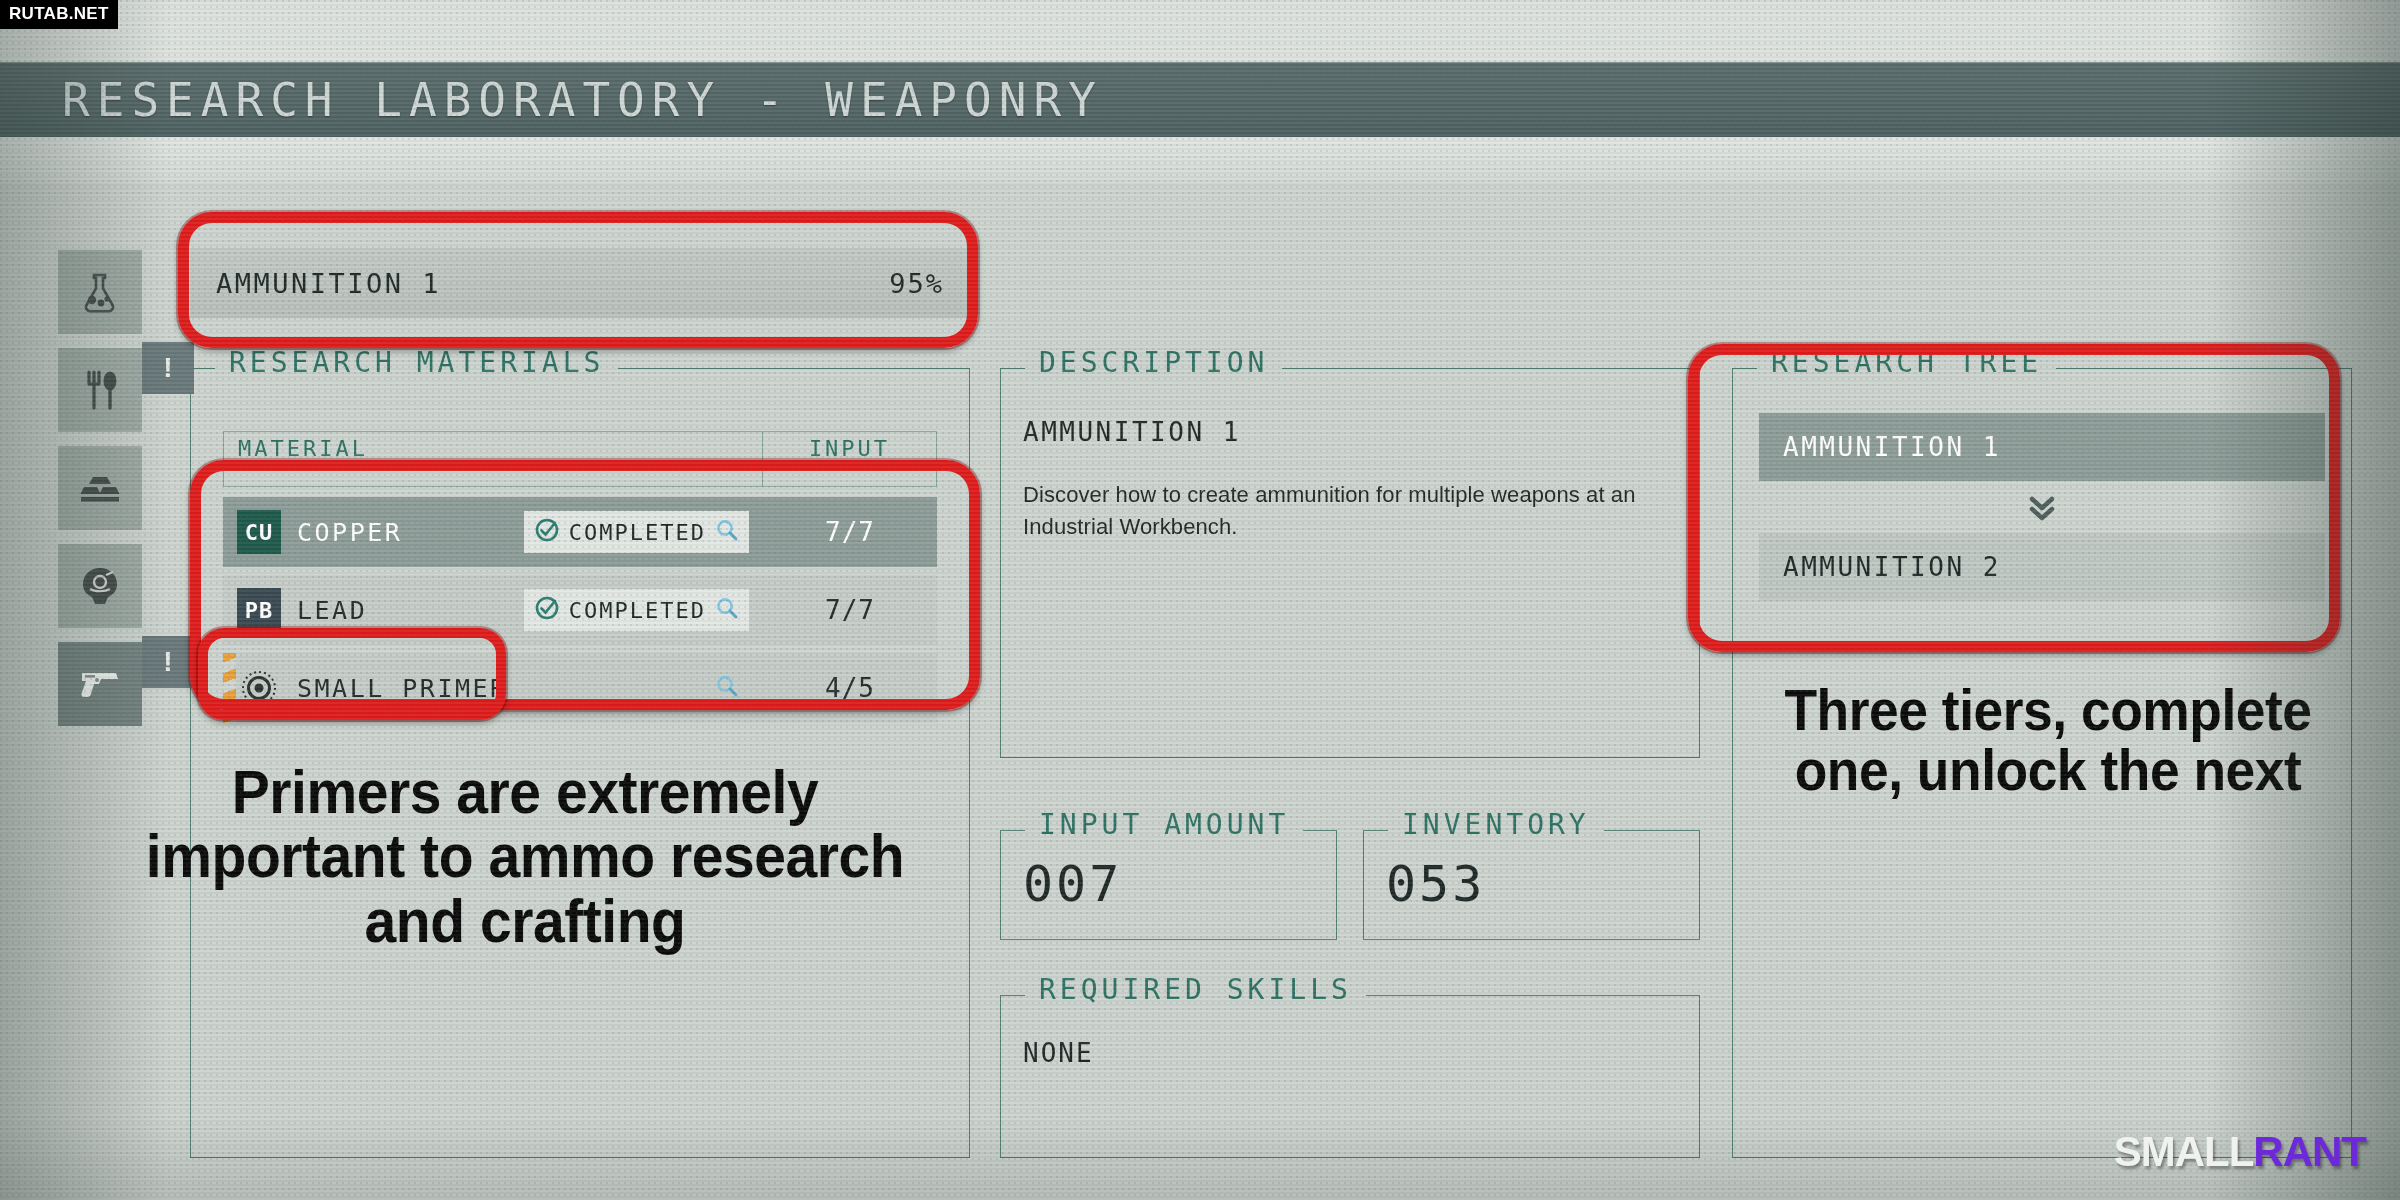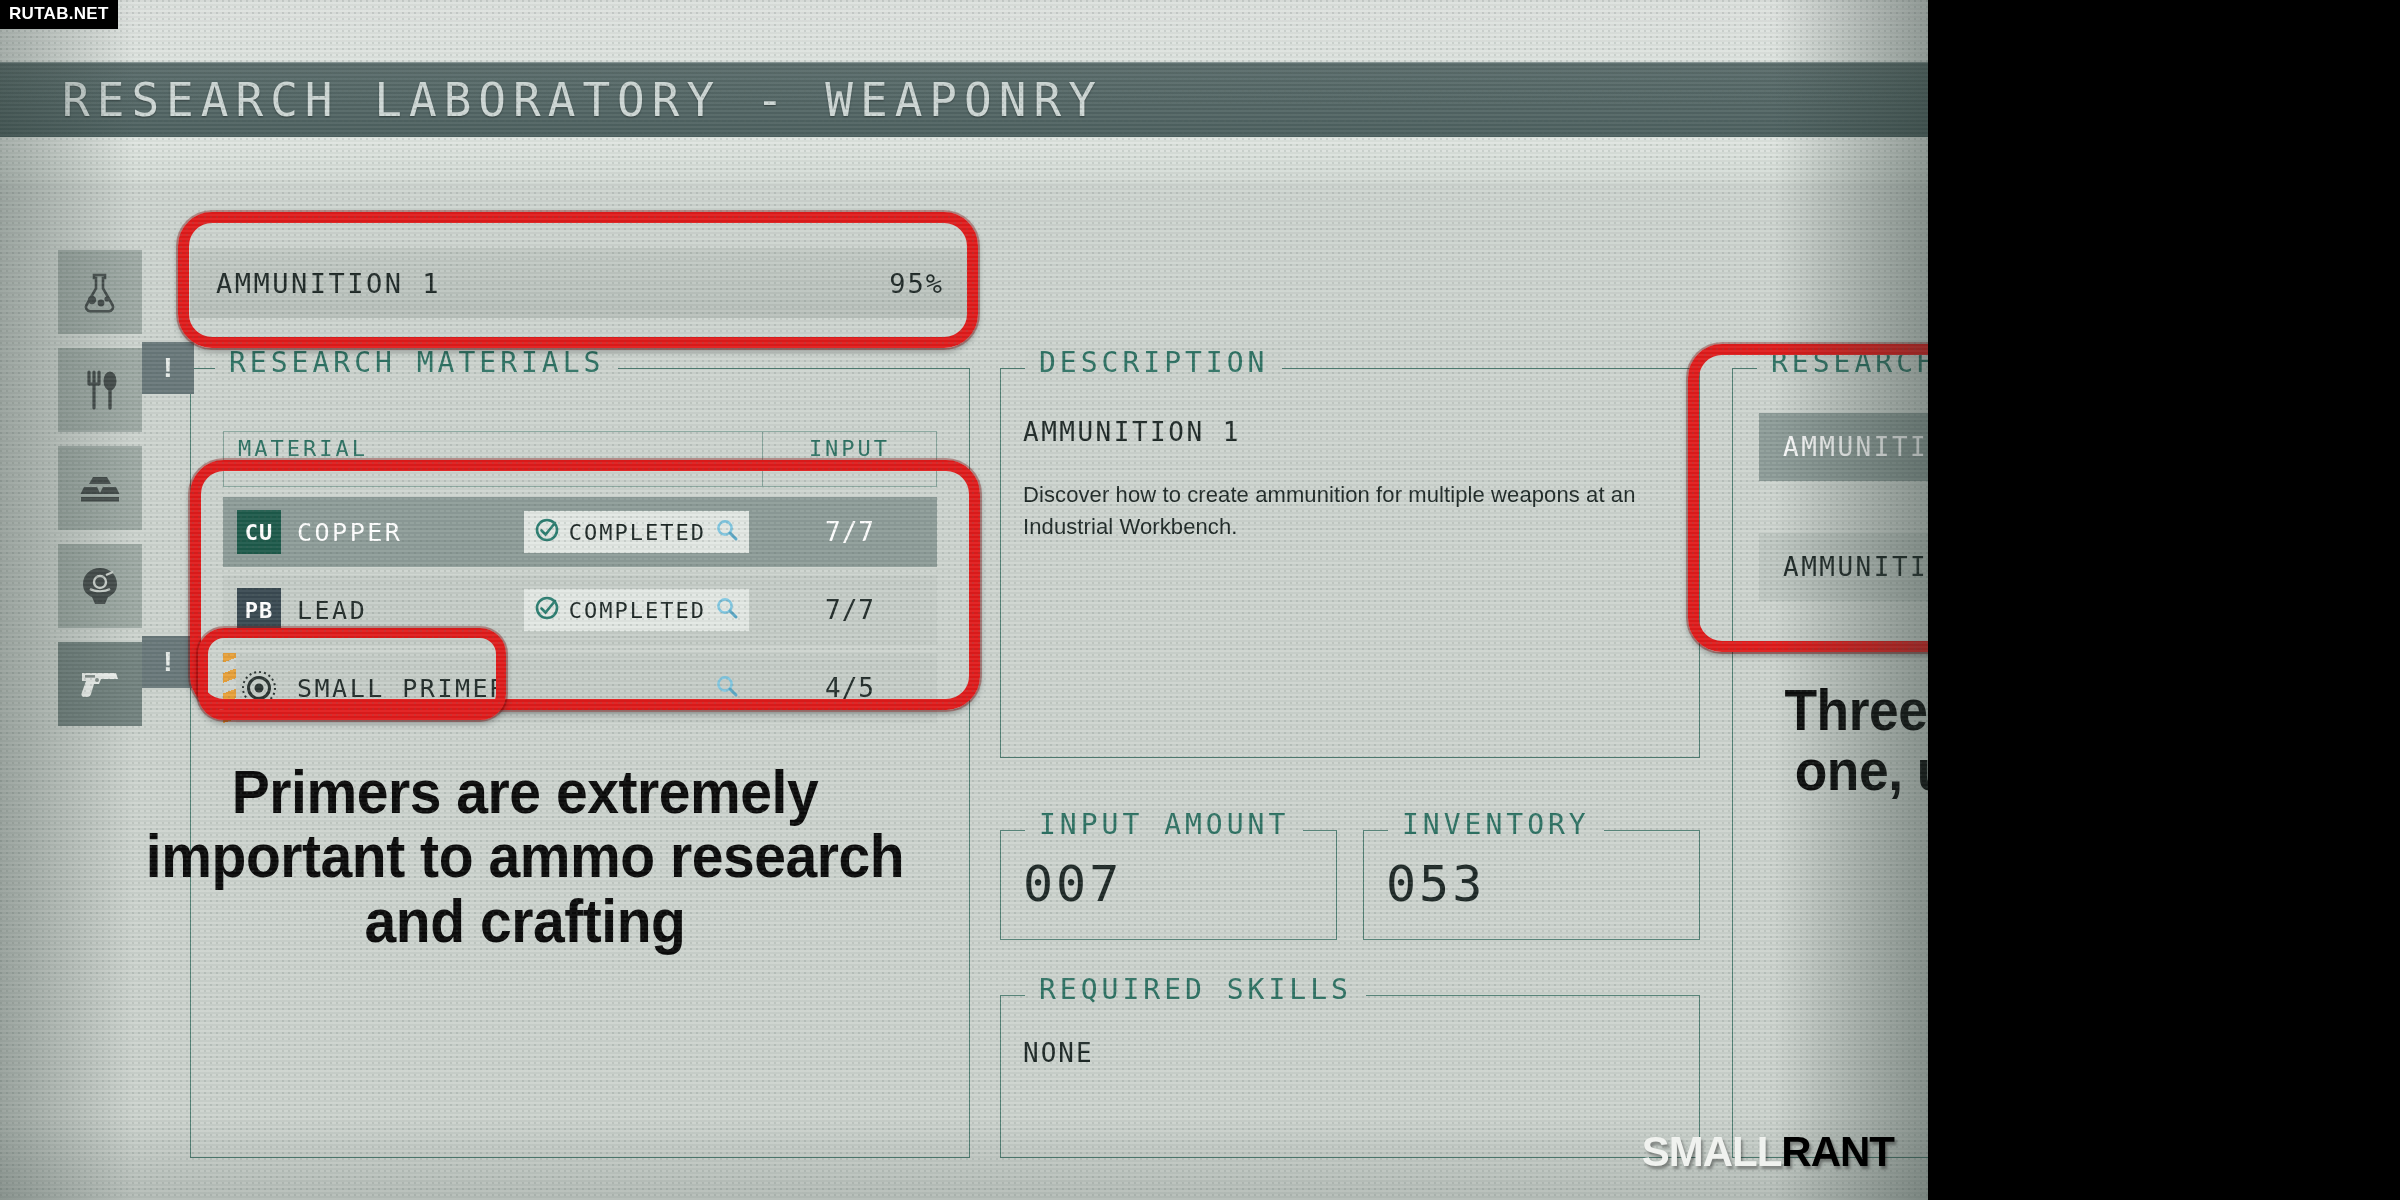--- a/index.html
+++ b/index.html
@@ -3,21 +3,21 @@
 <meta charset="utf-8">
 <style>
   html,body{margin:0;padding:0;background:#000;}
   *{box-sizing:border-box;}
   body{
     font-family:"DejaVu Sans Mono", monospace;
     -webkit-font-smoothing:antialiased;
   }
   #screen{
     position:relative;
-    width:1928px;height:1200px;
+    width:2400px;height:1200px;
     overflow:hidden;
     background:#c9d0cb;
   }
   
   .tex{
     position:absolute;inset:0;
     background-image:
       radial-gradient(circle at 1px 1px, rgba(90,105,98,.16) 1px, transparent 1.4px),
       repeating-linear-gradient(0deg, rgba(255,255,255,.05) 0 2px, rgba(0,0,0,.035) 2px 4px);
     background-size:6px 6px, 100% 4px;
@@ -248,21 +248,21 @@
     z-index:60;
   }
   #gamerant{
     position:absolute;right:34px;bottom:24px;
     font-family:"Liberation Sans",sans-serif;
     font-weight:700;font-size:42px;letter-spacing:-1px;
     z-index:50;
     text-shadow:2px 3px 3px rgba(0,0,0,.35);
   }
   #gamerant .g1{ color:#f0f2ef; }
-  #gamerant .g2{ color:#000000; }
+  #gamerant .g2{ color:#6d28d9; }
 </style>
 </head>
 <body>
 
 <div id="screen">
 
   <div class="page-bg"></div>
   <div class="bg-top-light"></div>
 
   <div class="titlebar">

